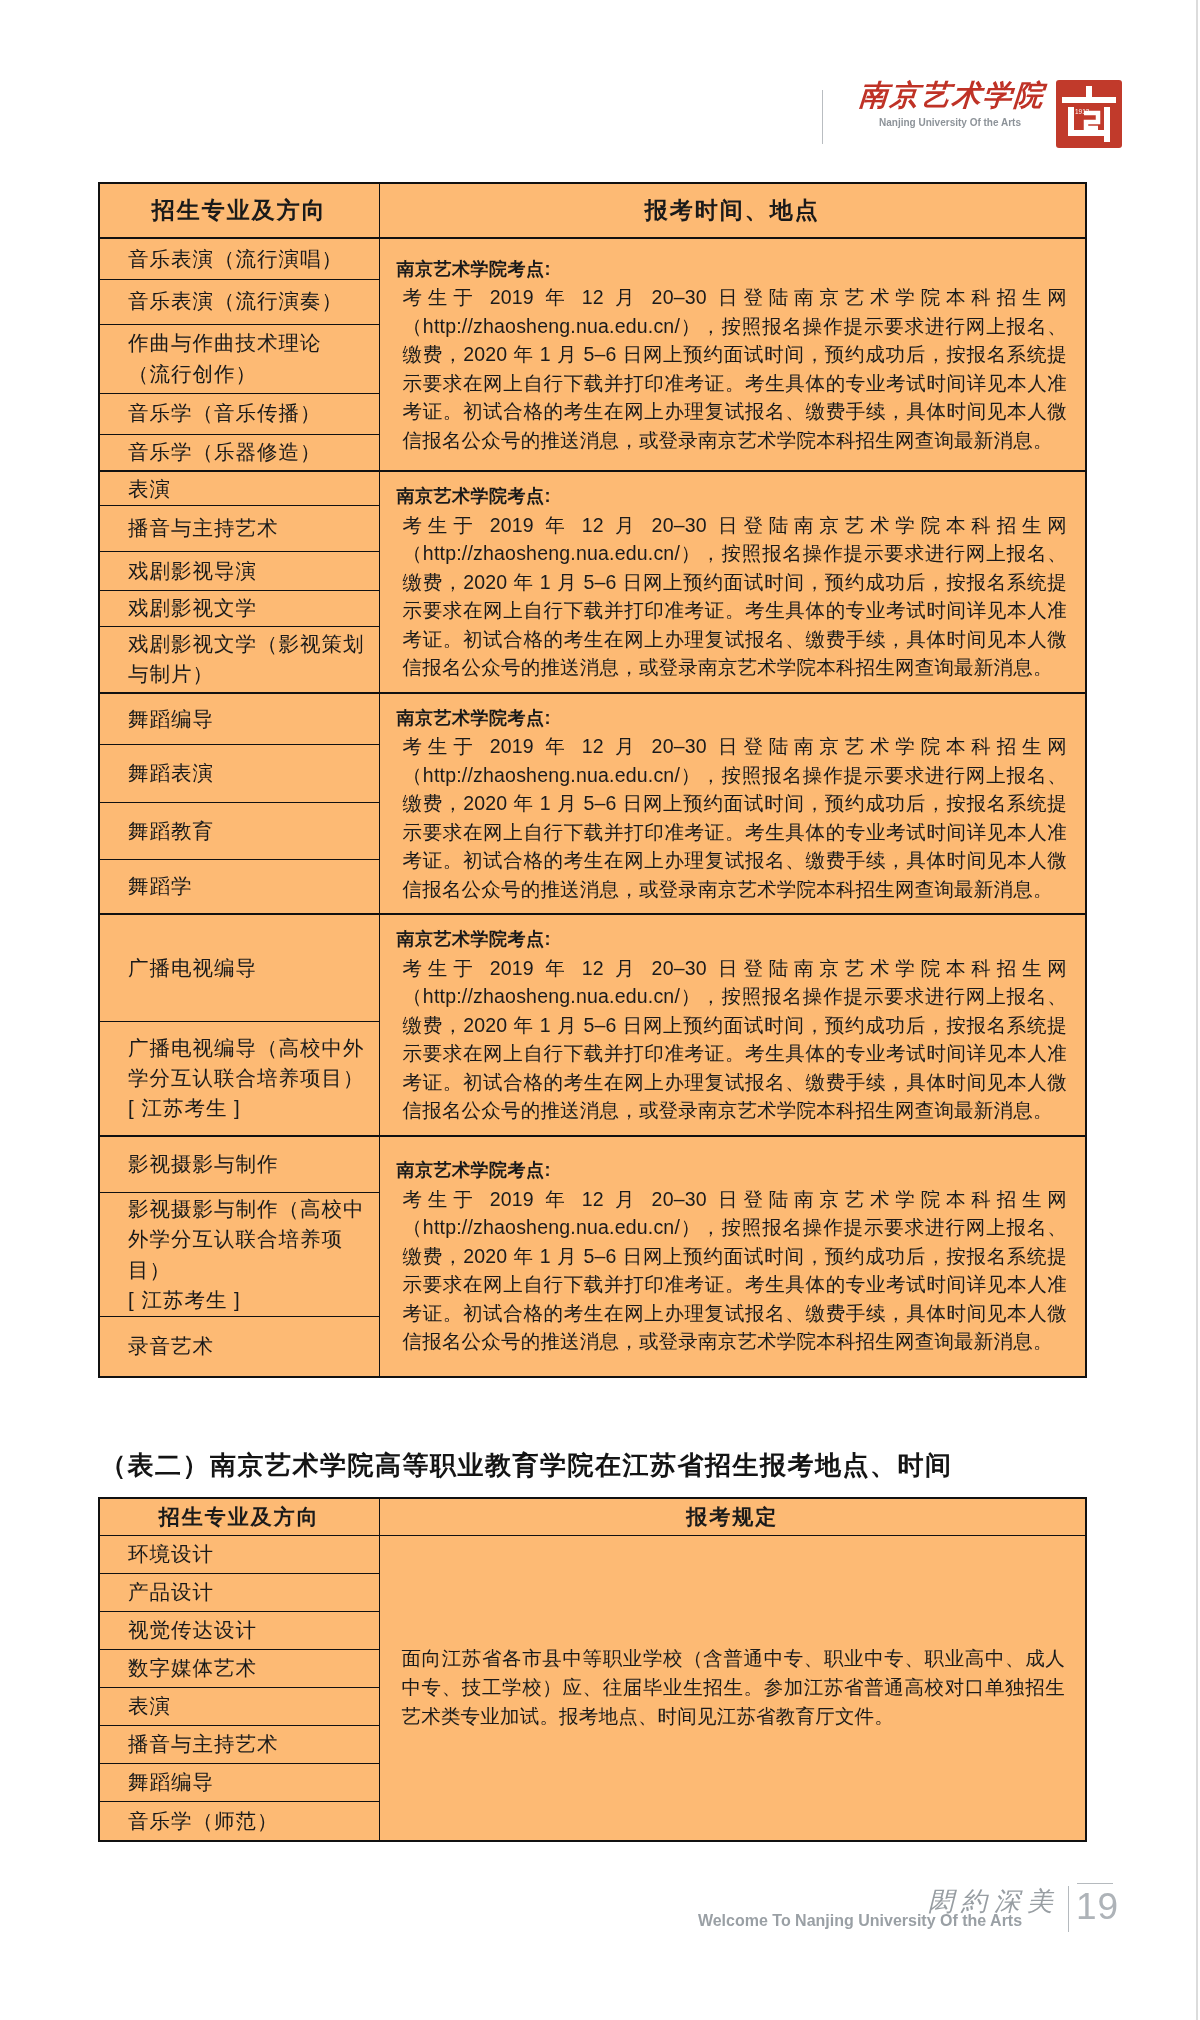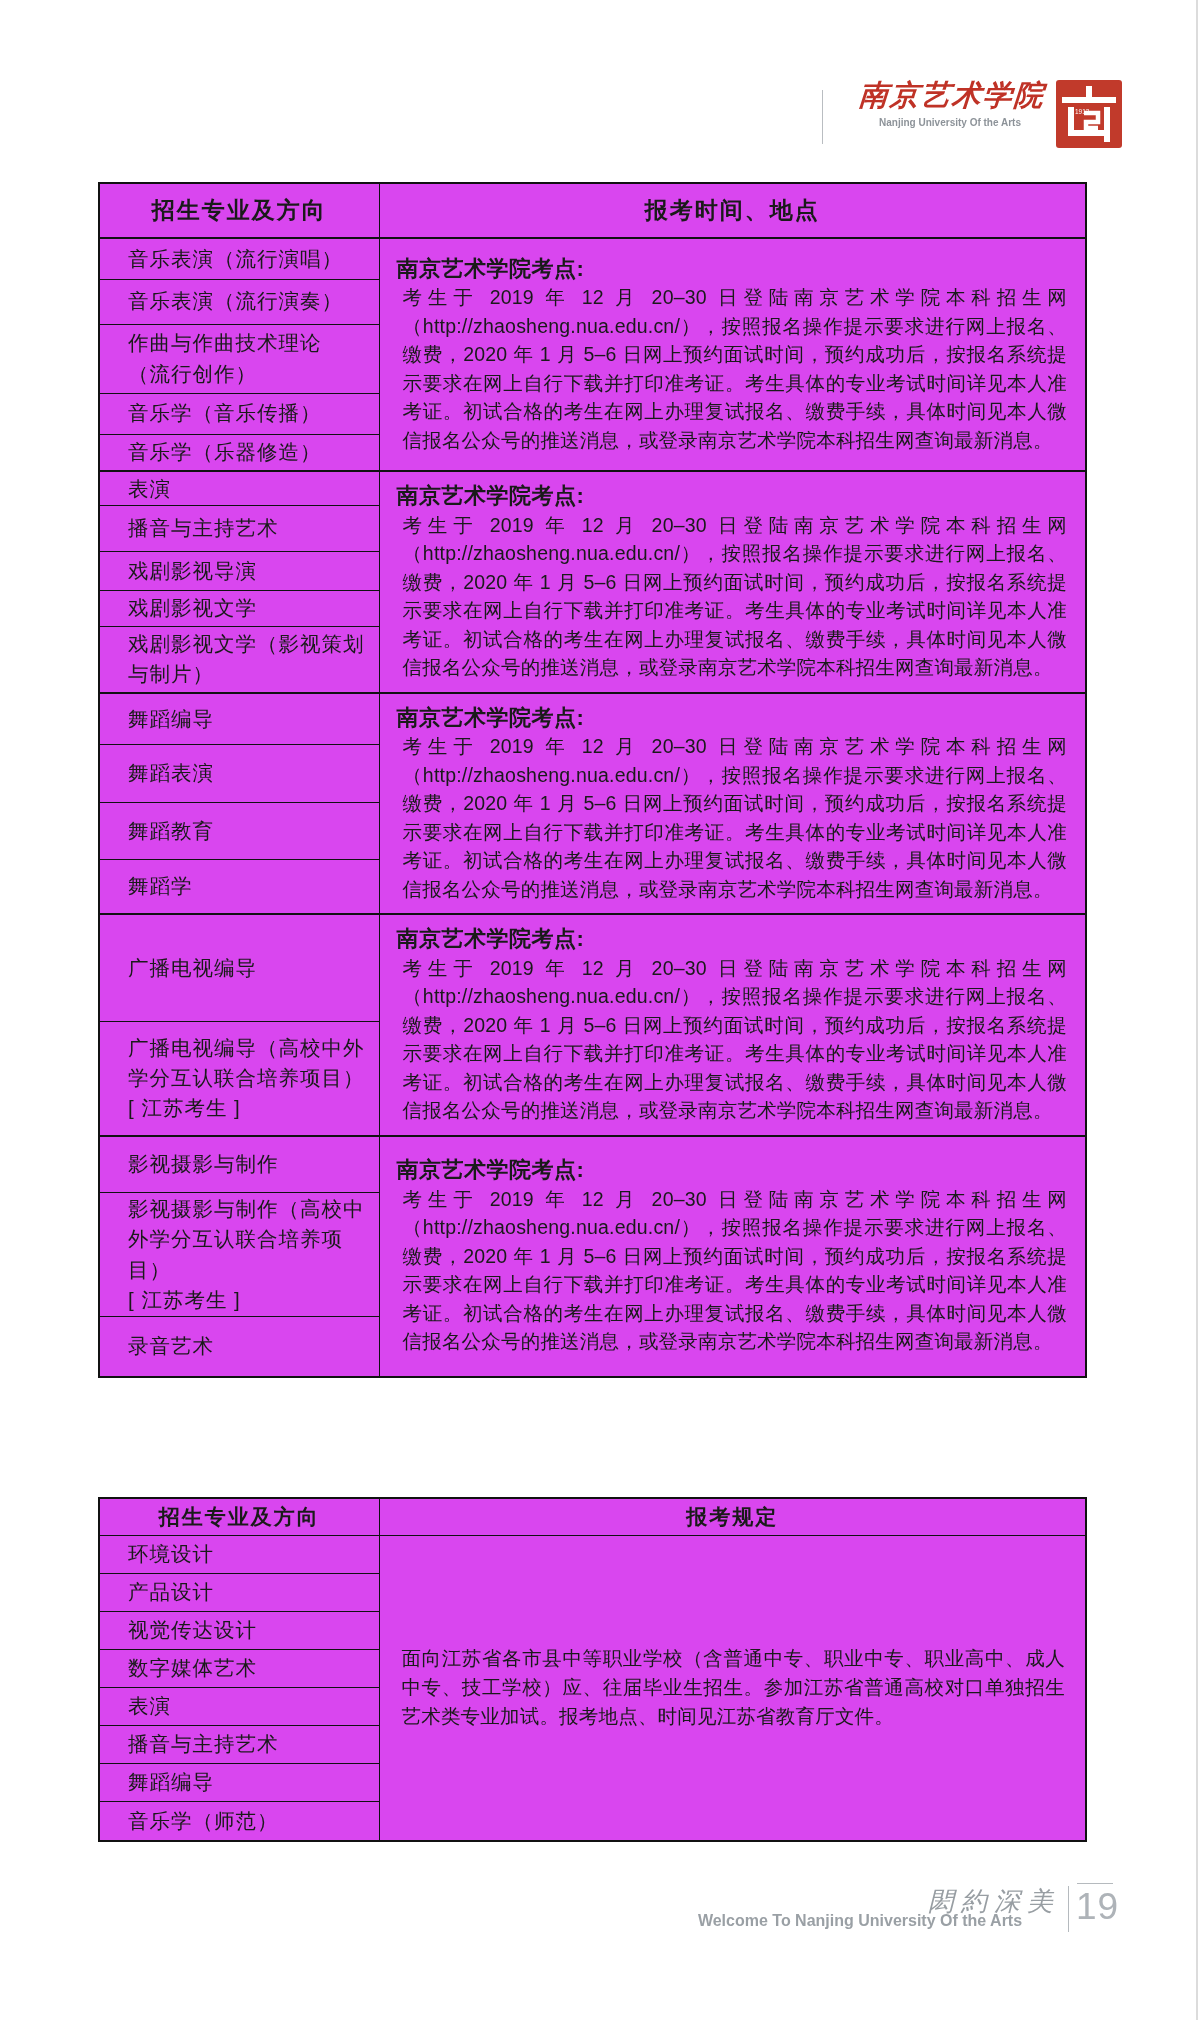--- a/index.html
+++ b/index.html
@@ -21,38 +21,38 @@
     font-size:29px;color:#bf3226;letter-spacing:2px;white-space:nowrap;transform:skewX(-4deg);
   }
   .logo-en{
     position:absolute;left:845px;top:117px;width:210px;text-align:center;
     font-size:10px;font-weight:bold;color:#8d9399;white-space:nowrap;
   }
   .seal{position:absolute;left:1056px;top:80px;width:66px;height:68px;}
 
   
   table{border-collapse:collapse;table-layout:fixed;}
-  .t1,.t2{position:absolute;left:98px;width:989px;background:#d946ef;}
+  .t1,.t2{position:absolute;left:98px;width:989px;background:#fdba74;}
   .t1{top:182px;}
   .t2{top:1497px;}
   .t1 td,.t2 td{border:1.5px solid #111;}
   .t1{border:2.5px solid #111;}
   .t2{border:2.5px solid #111;}
   tr.gs td{border-top:2.5px solid #111;}
   td.h{
     text-align:center;font-weight:bold;font-size:23px;letter-spacing:2px;
     vertical-align:middle;
   }
   .t2 td.h{font-size:21px;}
   td.m{
     padding-left:28px;padding-right:10px;font-size:20.5px;letter-spacing:1px;
     line-height:1.48;white-space:pre-line;vertical-align:middle;
   }
   td.n{vertical-align:middle;padding:10px 18px 10px 17px;}
-  .nt{font-weight:bold;font-size:22px;line-height:28.5px;letter-spacing:0.5px;}
+  .nt{font-weight:bold;font-size:18px;line-height:28.5px;letter-spacing:0.5px;}
   .nb{font-size:19.5px;line-height:28.5px;text-align:justify;letter-spacing:0.2px;margin-left:6px;}
   td.reg{vertical-align:middle;padding:10px 20px 10px 22px;}
   .regtext{font-size:19.5px;line-height:29px;text-align:justify;letter-spacing:0.2px;}
 
   .t2-caption{
     position:absolute;left:100px;top:1448px;font-size:26px;font-weight:bold;
     letter-spacing:1.5px;color:#141414;white-space:nowrap;
   }
 
   
@@ -186,20 +186,21 @@
           <td class="m">影视摄影与制作（高校中
 外学分互认联合培养项目）
 [ 江苏考生 ]</td>
         </tr>
     <tr style="height:60px">
           <td class="m">录音艺术</td>
         </tr>
   </tbody>
     </table>
 
+  <div class="t2-caption">（表二）南京艺术学院高等职业教育学院在江苏省招生报考地点、时间</div>
 
   <table class="t2">
     <colgroup>
         <col style="width:280px">
         <col>
       </colgroup>
     <tbody>
         <tr style="height:37px">
       <td class="h">招生专业及方向</td>
       <td class="h">报考规定</td>

